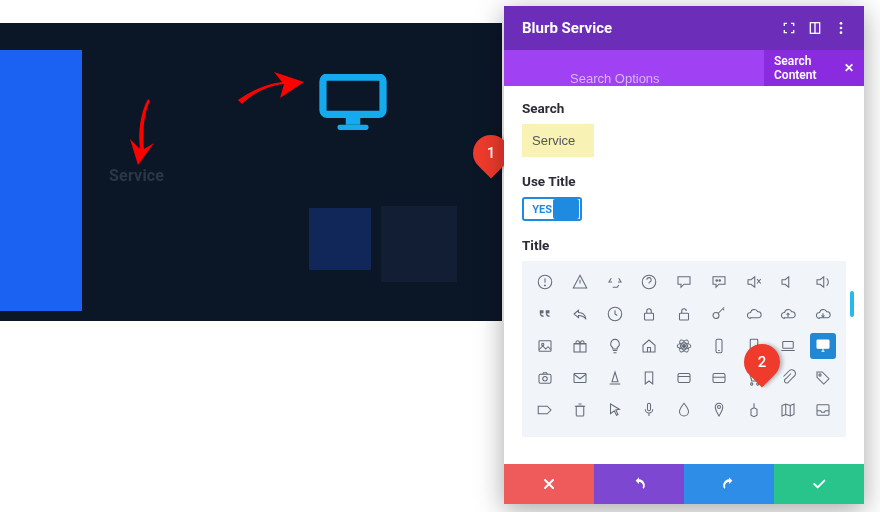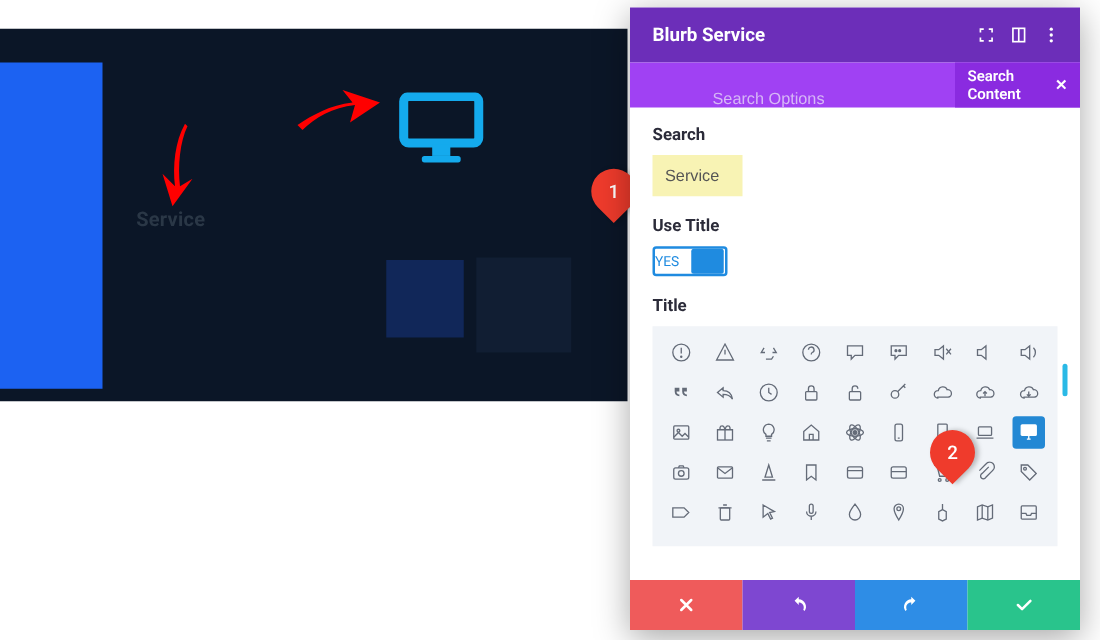--- a/index.html
+++ b/index.html
@@ -40,21 +40,21 @@
 
   .panel-body { flex: 1; overflow-y: auto; padding: 14px 18px 10px; position: relative; }
 
   .field { margin-bottom: 16px; }
   .field-lbl { font-size: 13.5px; font-weight: 700; color: #2b2b39; margin-bottom: 8px; }
   .text-input { display: block; width: 100%; border: none; background: #f1f4f8; padding: 9px 10px; font-size: 13px; color: #555; }
   .hl-wrap { position: relative; }
   .hl-wrap .hl-slice { position: absolute; left: 0; top: 0; height: 100%; width: 72px; background: #f8f3b4; pointer-events: none; }
 
   .toggle { width: 60px; height: 24px; border: 2px solid #1f8be0; border-radius: 3px; display: flex; align-items: center; cursor: pointer; }
-  .toggle .txt { flex: 1; text-align: left; color: #1f8be0; font-size: 11px; font-weight: 400; }
+  .toggle .txt { flex: 1; text-align: right; color: #1f8be0; font-size: 11px; font-weight: 700; }
   .toggle .knob { width: 26px; height: 20px; background: #1f8be0; border-radius: 2px; margin: 0 1px; }
 
   .icon-grid { background: #f1f4f8; padding: 8px 10px; position: relative; }
   .icon-grid .row { display: flex; justify-content: space-between; margin-bottom: 6px; }
   .grid-ico { width: 26px; height: 26px; display: flex; align-items: center; justify-content: center; cursor: pointer; color: #646b78; border-radius: 3px; }
   .grid-ico svg { width: 18px; height: 18px; fill: none; stroke: currentColor; stroke-width: 1.4; }
   .grid-ico.sel { background: #2388d4; color: #fff; }
   .grid-ico.sel svg { stroke: #fff; fill:#fff; }
   .icon-scroll { position: absolute; right: -8px; top: 30px; width: 4px; height: 26px; background: #2ab9e6; border-radius: 3px; }
 

